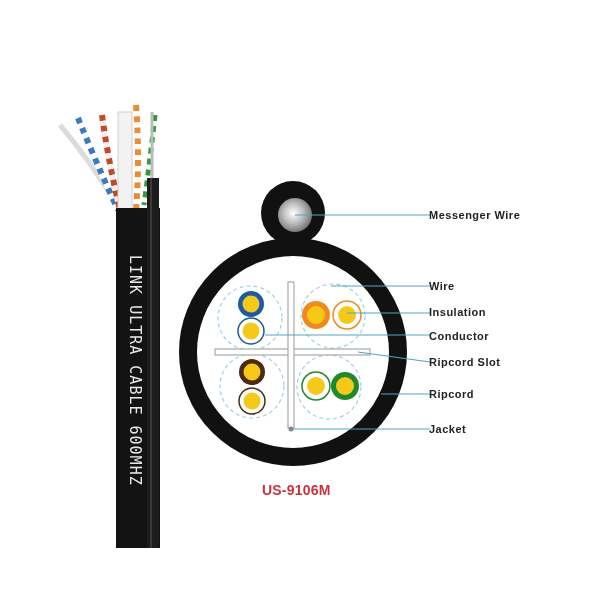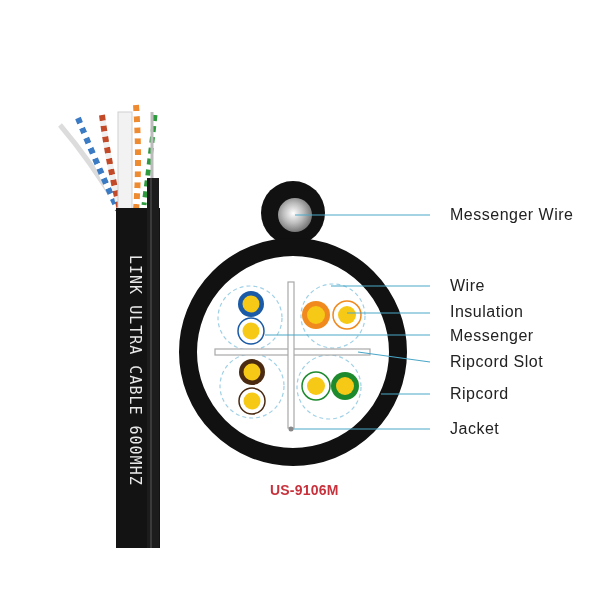--- a/index.html
+++ b/index.html
@@ -1,19 +1,19 @@
 <!DOCTYPE html>
 <html><head>
 <meta charset="utf-8">
 <style>
   html,body{margin:0;padding:0;background:#ffffff;}
   body{width:600px;height:600px;position:relative;overflow:hidden;font-family:"Liberation Sans",sans-serif;}
   .stage{position:absolute;left:0;top:0;width:600px;height:600px;}
-  .label{position:absolute;left:450px;font-size:16px;color:#222;letter-spacing:0.5px;line-height:14px;}
-  .model{position:absolute;left:262px;top:482px;font-size:14px;color:#c8323c;font-weight:bold;letter-spacing:0.2px;margin-left:8px;}
+  .label{position:absolute;left:429px;font-size:11px;color:#222;letter-spacing:0.5px;line-height:14px;font-weight:bold;}
+  .model{position:absolute;left:262px;top:482px;font-size:14px;color:#c8323c;font-weight:bold;letter-spacing:0.2px;}
   .cable-text{position:absolute;left:130px;top:255px;width:14px;height:280px;color:#e8e8e8;font-family:"DejaVu Sans Mono",monospace;font-size:15px;writing-mode:vertical-rl;letter-spacing:1px;}
 </style>
 </head>
 <body>
 
 <div class="stage">
 
   <svg width="600" height="600" style="position:absolute;left:0;top:0">
 
     <g>
@@ -92,19 +92,19 @@
       <line x1="265" y1="335" x2="430" y2="335"></line>
       <line x1="358" y1="352" x2="430" y2="362"></line>
       <line x1="381" y1="394" x2="430" y2="394"></line>
       <line x1="293" y1="429" x2="430" y2="429"></line>
     </g>
   </svg>
 
   <div class="label" style="top:208px">Messenger Wire</div>
   <div class="label" style="top:279px">Wire</div>
   <div class="label" style="top:305px">Insulation</div>
-  <div class="label" style="top:329px">Messenger</div>
+  <div class="label" style="top:329px">Conductor</div>
   <div class="label" style="top:355px">Ripcord Slot</div>
   <div class="label" style="top:387px">Ripcord</div>
   <div class="label" style="top:422px">Jacket</div>
 
   <div class="model">US-9106M</div>
 </div>
 
 </body></html>

